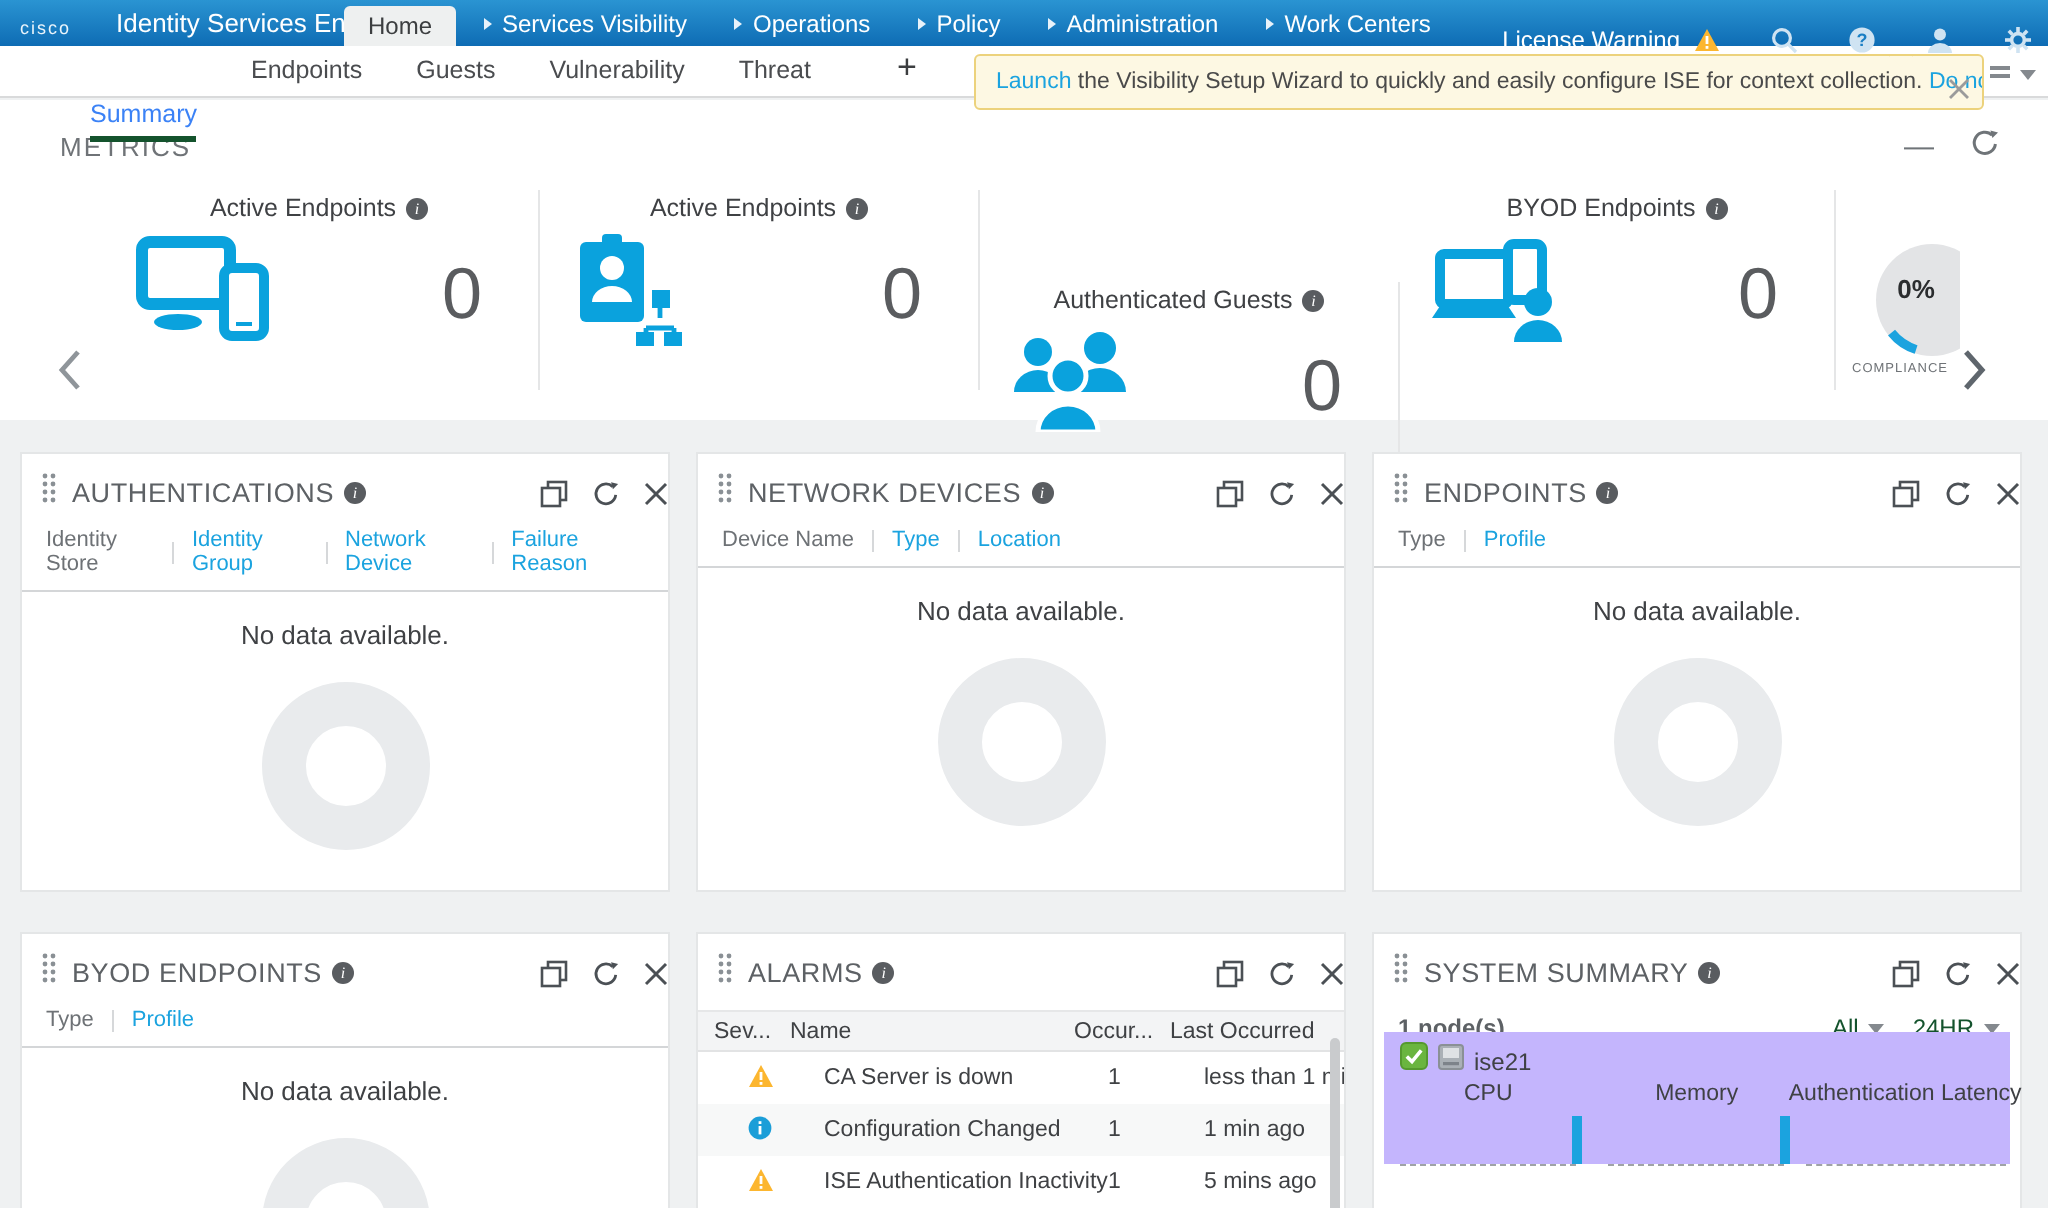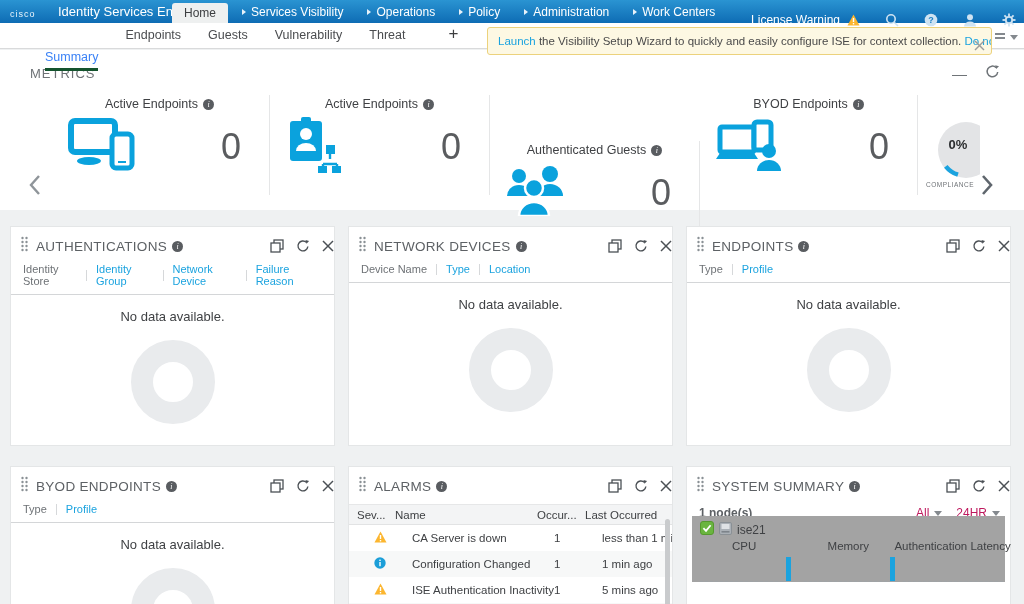--- a/index.html
+++ b/index.html
@@ -87,23 +87,23 @@
   .al-head { height:21px; background:#f3f4f5; border-top:1px solid #e6e7e8; border-bottom:1px solid #e2e3e4;
     font-size:11.5px; color:#3f4144; margin-top:4px; }
   .al-row { height:26px; font-size:11.5px; color:#3f4144;padding-left:25px; }
   .al-row:nth-child(even) { background:#f7f8f8; }
   .al-cell { white-space:nowrap; overflow:hidden; }
   .al-scroll { position:absolute; right:2px; top:52px; width:5px; height:148px; background:#c9cbcd; border-radius:3px; }
 
   
   .ss-meta { display:flex; align-items:center; padding:6px 10px 6px 12px; }
   .ss-nodes { font-size:12px; font-weight:bold; color:#5d6165; }
-  .ss-filters { margin-left:auto; display:flex; gap:14px; font-size:12px; color:#be185d; align-items:center; }
+  .ss-filters { margin-left:auto; display:flex; gap:14px; font-size:12px; color:#14532d; align-items:center; }
   .ss-filter { display:flex; gap:5px; align-items:center; cursor:pointer; }
-  .ss-box { position:absolute; left:5px; right:5px; top:49px; height:66px; background:#a3a3a3; }
+  .ss-box { position:absolute; left:5px; right:5px; top:49px; height:66px; background:#c4b5fd; }
   .ss-noderow { display:flex; align-items:center; gap:5px; padding:5px 0 0 8px; }
   .ss-name { font-size:12px; color:#3f4144; }
   .ss-cols { display:flex; margin-top:1px; }
   .mcol { width:33.3%; display:flex; flex-direction:column; align-items:center; }
   .mcol-label { font-size:11.5px; color:#3f4144; }
   .spark { position:relative; margin-top:4px; height:26px; width:88px; border-bottom:1px dashed #9fa3a6; }
   .spark .bar { position:absolute; right:-3px; bottom:0; width:5px; height:24px; background:#1ba3df; }
   .spark.wide { width:100px; }
 
   .nowrap { white-space:nowrap; }

